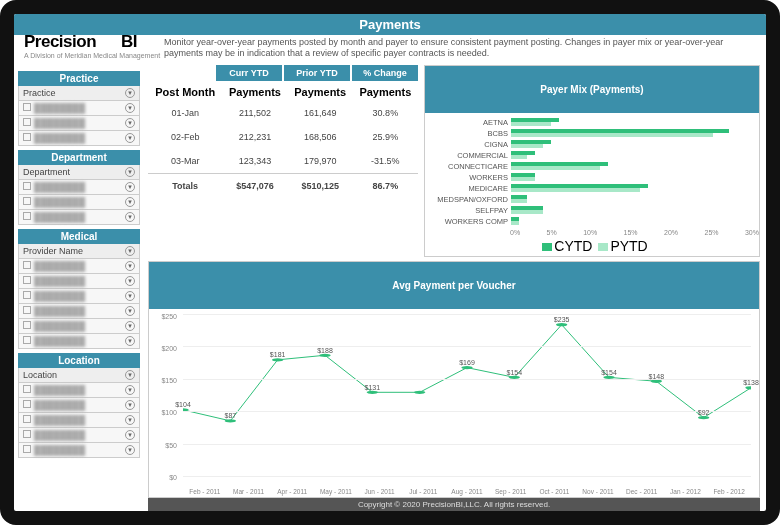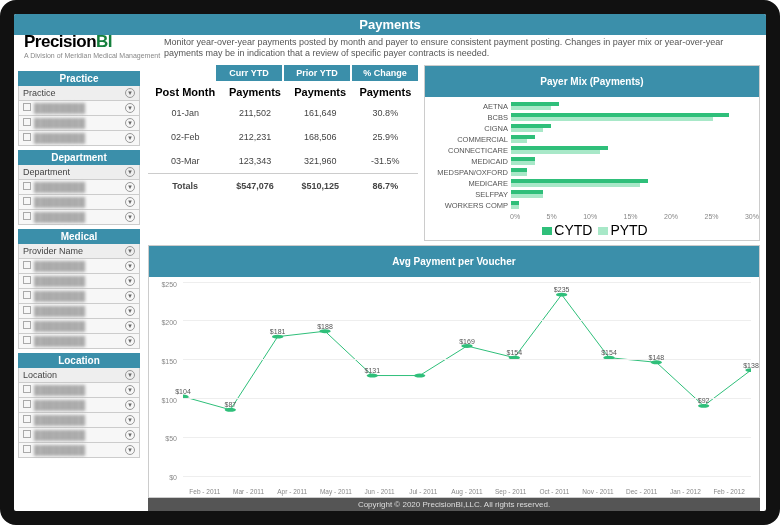--- a/index.html
+++ b/index.html
@@ -3,21 +3,21 @@
 <meta charset="utf-8">
 <style>
 * { box-sizing: border-box; margin: 0; padding: 0; font-family: Arial, Helvetica, sans-serif; }
 body { background: #fff; width: 780px; height: 525px; overflow: hidden; position: relative; }
 .monitor { position: absolute; inset: 0; border: 14px solid #111; border-radius: 16px; background: #fff; overflow: hidden; }
 .app { display: flex; flex-direction: column; height: 100%; }
 .title-bar { background: #3b8faa; color: #fff; text-align: center; font-weight: bold; font-size: 13px; padding: 3px 0; }
 .subtitle { font-size: 9px; color: #555; padding: 2px 8px 4px 150px; line-height: 1.2; }
 .logo-wrap { position: absolute; left: 10px; top: 18px; z-index: 5; }
 .logo-text { font-size: 17px; font-weight: bold; letter-spacing: -0.5px; }
-.logo-text .bi { color: #15803d; }
+.logo-text .bi { color: #000000; margin-left: 25px; }
 .logo-tag { font-size: 7px; color: #888; }
 .body-row { display: flex; flex: 1; overflow: hidden; }
 .sidebar { width: 130px; padding: 4px 4px 0 4px; }
 .filter-head { background: #3b8faa; color: #fff; font-size: 10px; font-weight: bold; text-align: center; padding: 2px 0; margin-top: 4px; }
 .filter-row { border: 1px solid #ccc; border-top: none; font-size: 9px; color: #888; padding: 2px 4px; display: flex; align-items: center; justify-content: space-between; background: #f7f7f7; filter: blur(0); }
 .filter-row:first-of-type { border-top: 1px solid #ccc; }
 .filter-row.header-row { color: #444; background: #eee; }
 .filter-row .blur-text { filter: blur(1.5px); color: #aaa; }
 .filter-row .chk { width: 8px; height: 8px; border: 1px solid #aaa; margin-right: 3px; display: inline-block; }
 .chev { width: 10px; height: 10px; border: 1px solid #999; border-radius: 50%; font-size: 7px; line-height: 8px; text-align: center; color: #666; }
@@ -26,21 +26,21 @@
 .top-row { display: flex; gap: 6px; }
 .table-wrap { flex: 0 0 270px; }
 .table-hdr { display: flex; gap: 2px; }
 .table-hdr div { background: #3b8faa; color: #fff; font-size: 9px; font-weight: bold; text-align: center; padding: 3px 0; flex: 1; }
 .table-hdr div.blank { background: transparent; }
 .tbl { width: 100%; border-collapse: collapse; font-size: 9px; margin-top: 2px; }
 .tbl th { font-size: 11px; font-weight: bold; padding: 3px 2px; text-align: center; }
 .tbl td { padding: 7px 2px; text-align: center; color: #444; }
 .tbl .totals td { border-top: 1px solid #ccc; font-weight: bold; }
 .payer-chart { flex: 1; border: 1px solid #ccc; }
-.chart-title { background: #3b8faa; color: #fff; font-size: 10px; font-weight: bold; text-align: center; padding: 10px 0; }
+.chart-title { background: #3b8faa; color: #fff; font-size: 10px; font-weight: bold; text-align: center; padding: 18px 0; }
 .payer-body { padding: 4px 6px 2px 4px; }
 .payer-row { display: flex; align-items: center; height: 11px; justify-content: space-between; }
 .payer-row .lbl { width: 82px; font-size: 7.5px; text-align: right; color: #555; padding-right: 3px; }
 .payer-row .bars { flex: 1; position: relative; height: 100%; }
 .bar { position: absolute; height: 4px; }
 .bar.cytd { top: 1px; background: #2fbf7a; }
 .bar.pytd { top: 5px; background: #a8e8c8; }
 .axis { display: flex; font-size: 7px; color: #888; justify-content: space-between; margin-left: 85px; }
 .legend { text-align: center; font-size: 14px; padding: 2px 0; }
 .legend span.sw { display: inline-block; width: 10px; height: 8px; margin: 0 2px 0 6px; vertical-align: middle; }
@@ -161,21 +161,21 @@
                   </tr>
                   <tr>
                     <td>02-Feb</td>
                     <td>212,231</td>
                     <td>168,506</td>
                     <td>25.9%</td>
                   </tr>
                   <tr>
                     <td>03-Mar</td>
                     <td>123,343</td>
-                    <td>321,960</td>
+                    <td>179,970</td>
                     <td>-31.5%</td>
                   </tr>
                   <tr class="totals">
                     <td>Totals</td>
                     <td>$547,076</td>
                     <td>$510,125</td>
                     <td>86.7%</td>
                   </tr>
                 </tbody>
               </table>
@@ -213,38 +213,38 @@
                   </div>
                 </div>
                 <div class="payer-row">
                   <div class="lbl">CONNECTICARE</div>
                   <div class="bars">
                     <div class="bar cytd" style="width: 40%; background: rgb(47, 191, 122);"></div>
                     <div class="bar pytd" style="width: 36.6667%; background: rgb(168, 232, 200);"></div>
                   </div>
                 </div>
                 <div class="payer-row">
-                  <div class="lbl">MEDICAID</div>
+                  <div class="lbl">WORKERS</div>
                   <div class="bars">
                     <div class="bar cytd" style="width: 10%; background: rgb(47, 191, 122);"></div>
                     <div class="bar pytd" style="width: 10%; background: rgb(168, 232, 200);"></div>
                   </div>
                 </div>
                 <div class="payer-row">
+                  <div class="lbl">MEDICARE</div>
+                  <div class="bars">
+                    <div class="bar cytd" style="width: 56.6667%; background: rgb(47, 191, 122);"></div>
+                    <div class="bar pytd" style="width: 53.3333%; background: rgb(168, 232, 200);"></div>
+                  </div>
+                </div>
+                <div class="payer-row">
                   <div class="lbl">MEDSPAN/OXFORD</div>
                   <div class="bars">
                     <div class="bar cytd" style="width: 6.66667%; background: rgb(47, 191, 122);"></div>
                     <div class="bar pytd" style="width: 6.66667%; background: rgb(168, 232, 200);"></div>
-                  </div>
-                </div>
-                <div class="payer-row">
-                  <div class="lbl">MEDICARE</div>
-                  <div class="bars">
-                    <div class="bar cytd" style="width: 56.6667%; background: rgb(47, 191, 122);"></div>
-                    <div class="bar pytd" style="width: 53.3333%; background: rgb(168, 232, 200);"></div>
                   </div>
                 </div>
                 <div class="payer-row">
                   <div class="lbl">SELFPAY</div>
                   <div class="bars">
                     <div class="bar cytd" style="width: 13.3333%; background: rgb(47, 191, 122);"></div>
                     <div class="bar pytd" style="width: 13.3333%; background: rgb(168, 232, 200);"></div>
                   </div>
                 </div>
                 <div class="payer-row">

